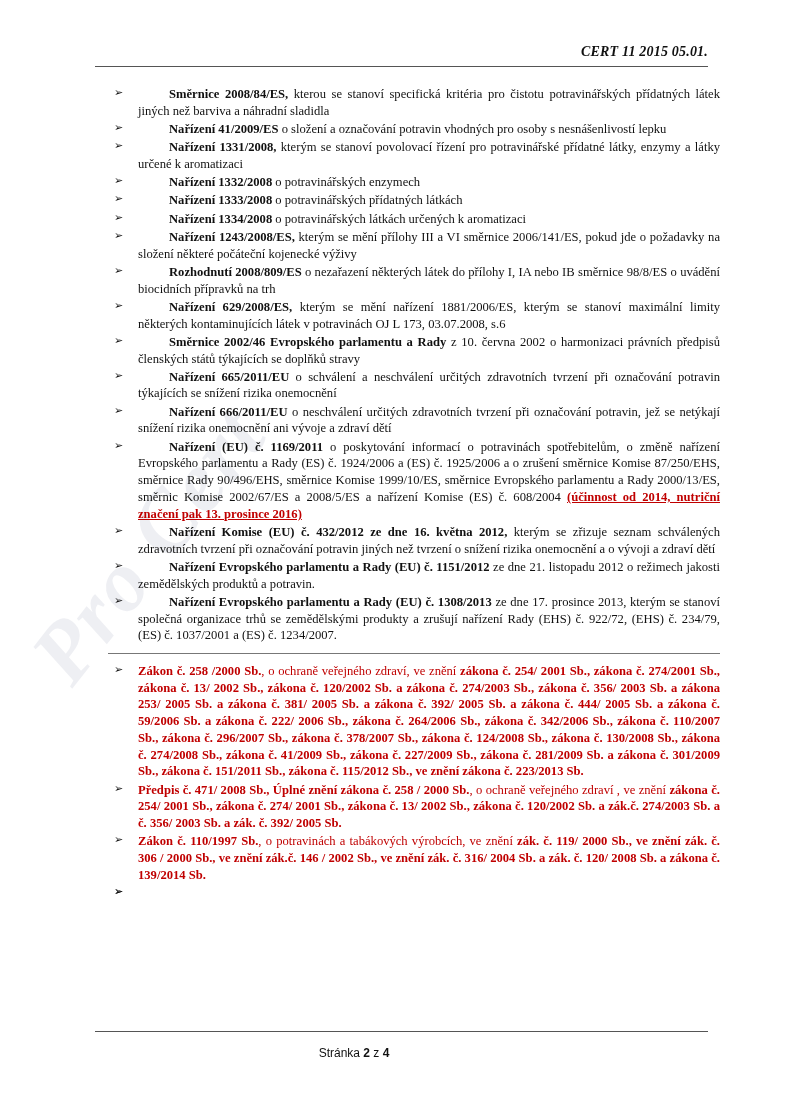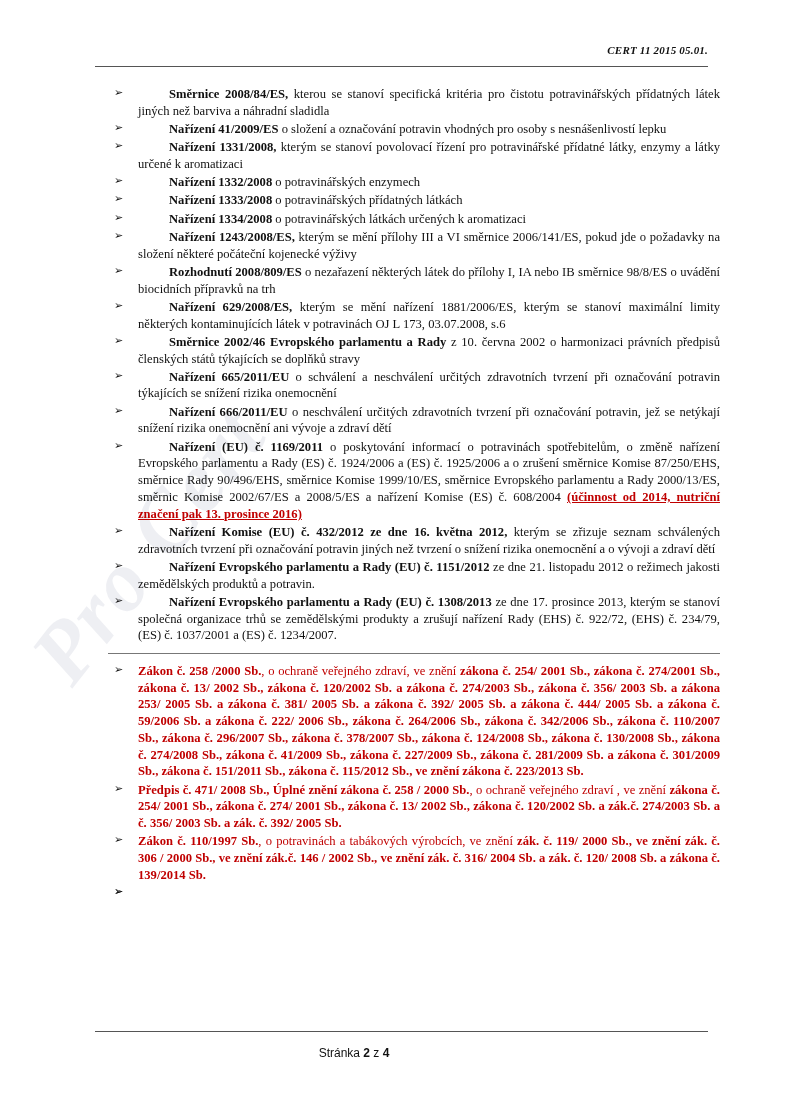--- a/index.html
+++ b/index.html
@@ -37,21 +37,21 @@
     white-space: nowrap;
     letter-spacing: 2px;
     pointer-events: none;
     user-select: none;
   }
   .header {
     position: absolute;
     top: 44px;
     right: 92px;
     font-family: "Liberation Serif", serif;
-    font-size: 11px;
+    font-size: 14px;
     font-weight: bold;
     font-style: italic;
     color: #111;
     letter-spacing: 0.2px;
   }
   .header-rule {
     position: absolute;
     top: 66px;
     left: 95px;
     right: 92px;

